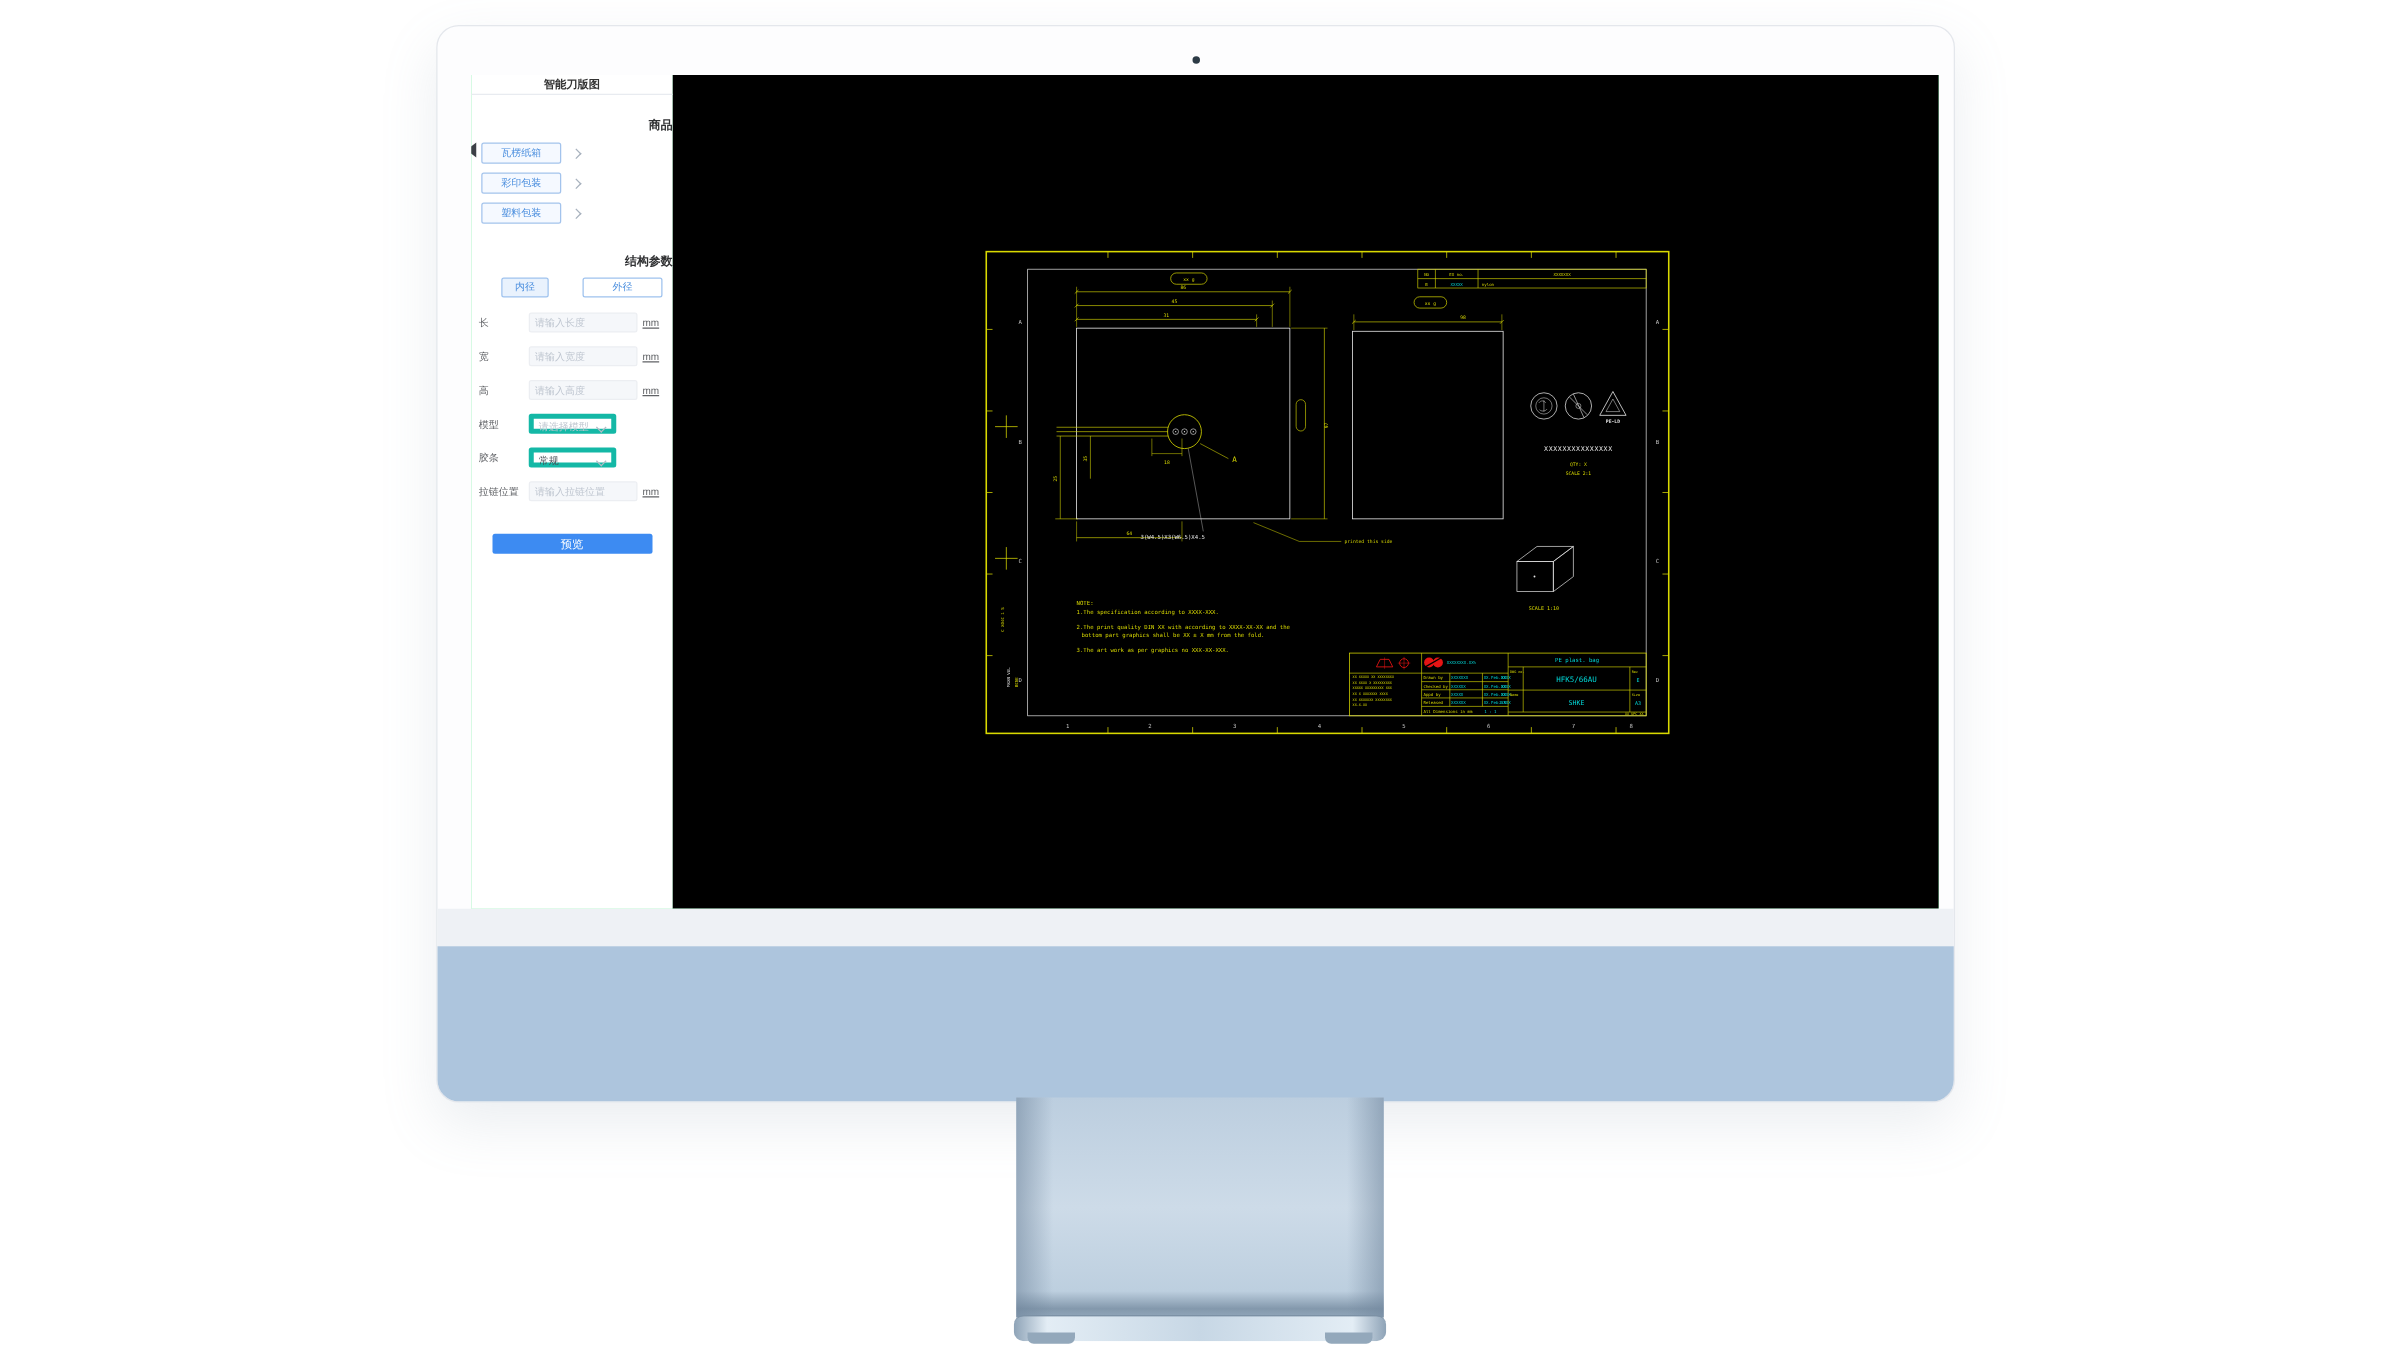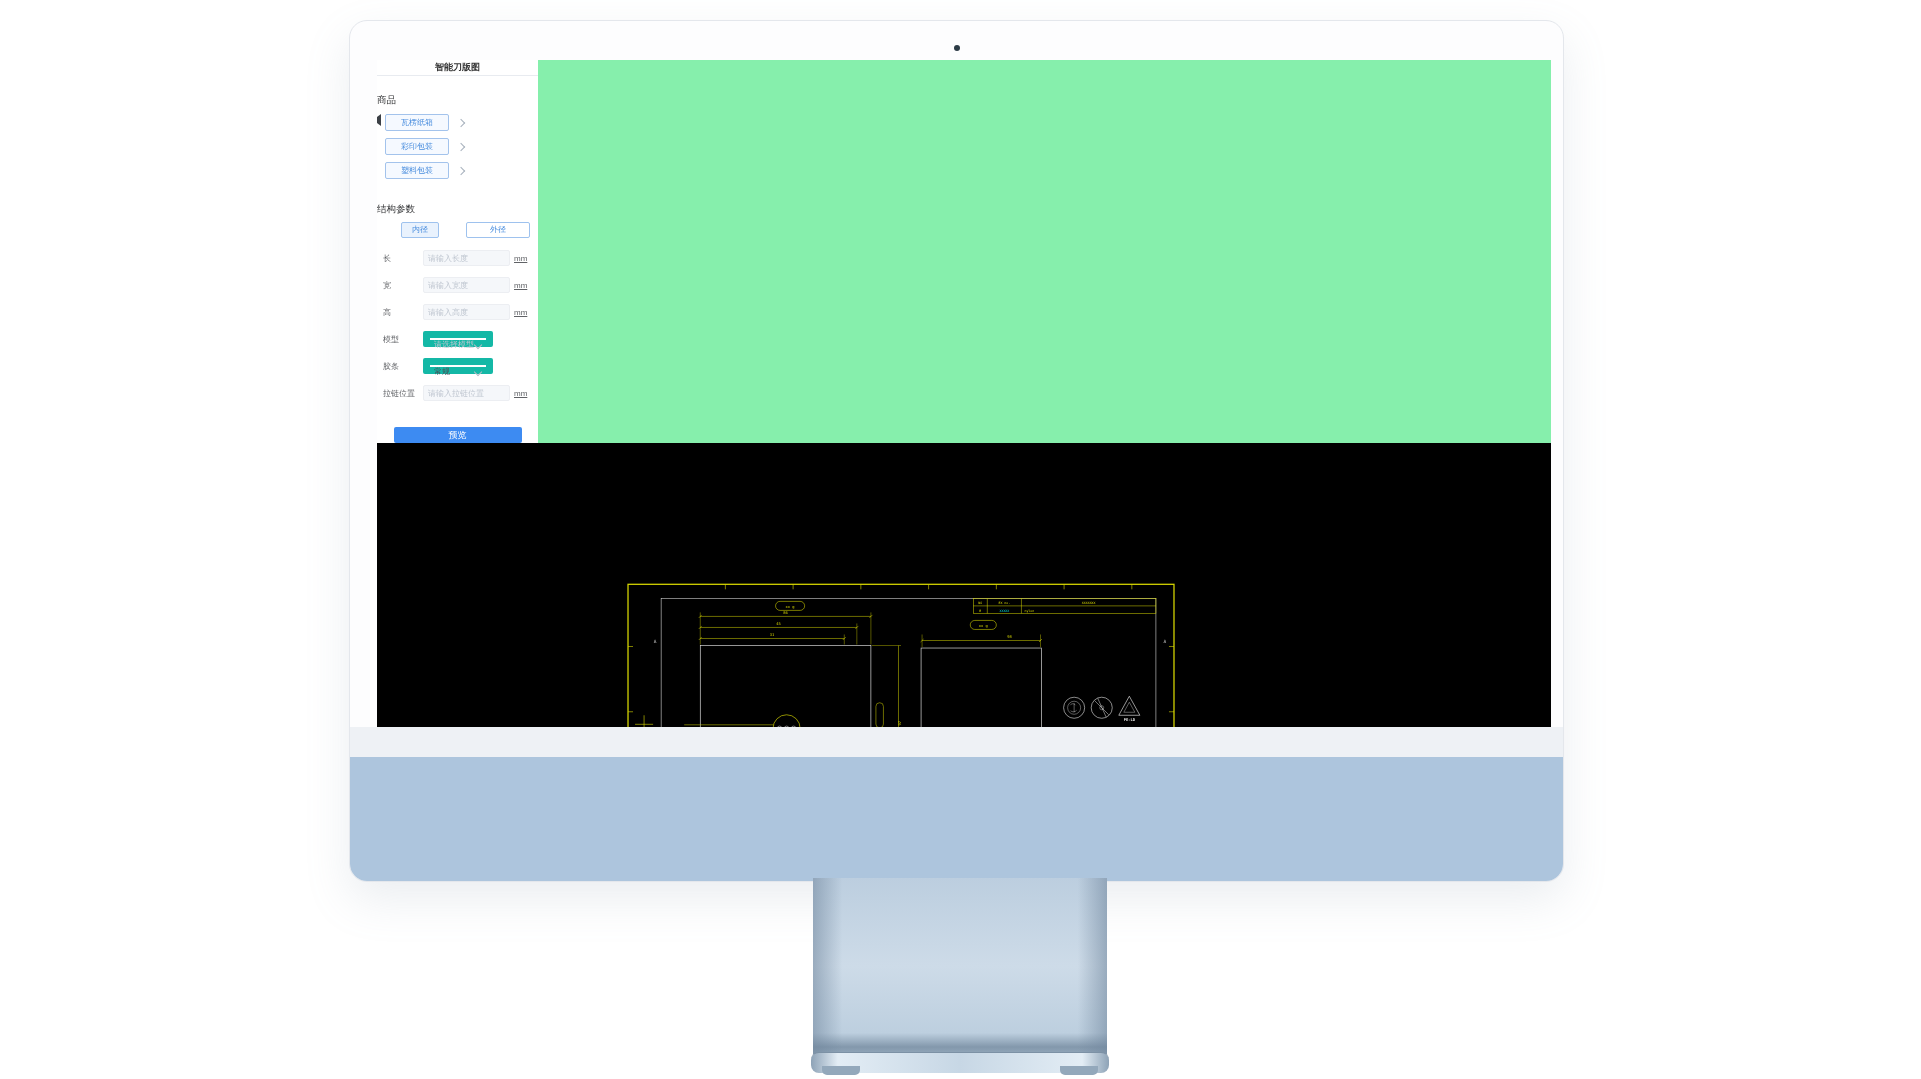--- a/index.html
+++ b/index.html
@@ -2,52 +2,52 @@
 <html><head>
 <meta charset="utf-8">
 <style>
   html,body{margin:0;padding:0;background:#ffffff;font-family:"Liberation Sans","DejaVu Sans",sans-serif;}
   .stage{position:relative;width:1921px;height:1079px;overflow:hidden;background:#fff;}
 
   
   .imac{position:absolute;left:349px;top:20px;width:1213px;height:860px;background:#fdfdfe;
         border:1px solid #e4e7ec;border-radius:18px;box-shadow:0 18px 45px rgba(130,150,170,.16);}
   .camera{position:absolute;top:24px;left:50%;transform:translateX(-50%);width:6px;height:6px;border-radius:50%;background:#2c3b46;}
-  .screen{position:absolute;left:27px;top:39px;width:1174px;height:667px;background:#86efac;display:flex;overflow:hidden;flex-direction:column;}
+  .screen{position:absolute;left:27px;top:39px;width:1174px;height:667px;background:#86efac;display:flex;overflow:hidden;}
   .bezel-band{position:absolute;left:0;right:0;top:706px;height:30px;background:#eef1f5;}
   .chin{position:absolute;left:0;right:0;bottom:0;height:124px;background:#adc5dd;border-radius:0 0 17px 17px;}
   .stand-neck{position:absolute;left:813px;top:878px;width:294px;height:176px;
       background-image:linear-gradient(90deg,rgba(110,132,155,.55),rgba(255,255,255,0) 10%,rgba(255,255,255,0) 90%,rgba(110,132,155,.55)),
                        linear-gradient(180deg,#bccedf 0%,#cddbe8 50%,#bdcfdf 88%,#8398ac 96%,#92a7ba 100%);}
   .stand-base{position:absolute;left:811px;top:1052px;width:298px;height:20px;border-radius:8px;border-top:1px solid #7c91a5;
       background:linear-gradient(90deg,#8ea3b7,#e3edf5 9%,#c7d7e5 50%,#e3edf5 91%,#8ea3b7);}
   .foot{position:absolute;top:1066px;width:38px;height:9px;background:#93a8bb;border-radius:0 0 5px 5px;}
   .foot.l{left:822px}.foot.r{left:1060px}
 
   
   .sidebar{width:161px;flex:none;background:#fff;position:relative;color:#303133;z-index:2;}
   .sb-title{height:15px;line-height:15px;text-align:center;font-size:9px;font-weight:bold;color:#333;border-bottom:1px solid #e8ebf0;}
-  .sb-sec{margin-top:18px;text-align:left;font-size:9.5px;font-weight:normal;color:#303133;}
+  .sb-sec{margin-top:18px;text-align:right;font-size:9.5px;font-weight:bold;color:#303133;}
   .prod-row{display:flex;align-items:center;margin:7px 0 0 8px;height:17px;}
   .prod-btn{width:64px;height:17px;box-sizing:border-box;border:1px solid #a3c3ec;border-radius:2px;background:#f5f9ff;
             color:#4a8ede;font-size:8px;line-height:15px;text-align:center;cursor:pointer;padding:0;font-family:inherit;}
   .chev-right{width:5px;height:5px;border-top:1.5px solid #a7b1bd;border-right:1.5px solid #a7b1bd;transform:rotate(45deg);margin-left:9px;}
   .sec2{margin-top:24px;}
   .tabs{display:flex;margin:6px 8px 0 8px;}
   .tab{height:16px;box-sizing:border-box;border:1px solid #9ec2ee;border-radius:2px;font-size:8px;line-height:14px;
        text-align:center;color:#4a8ede;cursor:pointer;background:#fff;font-family:inherit;padding:0;margin-left:16px;}
   .tab.inner{width:46px;background:#e9f2fd;}
   .tab.outer{width:78px;margin-left:27px;}
   .form{margin-top:12px;}
   .frow{display:flex;align-items:center;margin:0 0 11px 6px;height:16px;}
   .flabel{width:40px;font-size:8px;color:#606266;flex:none;}
   input.txt{box-sizing:border-box;width:87px;height:16px;border:1px solid #eceef2;background:#f5f7fa;border-radius:2px;
             font-size:8px;padding:0 4px;color:#333;font-family:inherit;outline:none;}
   input.txt::placeholder{color:#bfc6d0;}
-  .sel{box-sizing:border-box;width:70px;height:16px;border:7px solid #14b8a6;background:#fff;border-radius:2px;
+  .sel{box-sizing:border-box;width:70px;height:16px;border:4px solid #14b8a6;background:#fff;border-radius:2px;
        font-size:8px;line-height:14px;padding:0 12px 0 4px;position:relative;cursor:pointer;}
   .sel .ph{color:#bfc6d0;}
   .sel .val{color:#4a4f57;}
   .chev-down{width:5px;height:5px;border-right:1px solid #b6bcc6;border-bottom:1px solid #b6bcc6;
              transform:rotate(45deg);position:absolute;right:5px;top:4px;}
   .unit{margin-left:4px;font-size:8px;color:#606266;text-decoration:underline;}
   .preview-btn{display:block;margin:26px auto 0;width:128px;height:16px;background:#3d8bf2;color:#fff;border:none;
                border-radius:2px;font-size:9px;line-height:16px;text-align:center;cursor:pointer;font-family:inherit;padding:0;}
 
   

